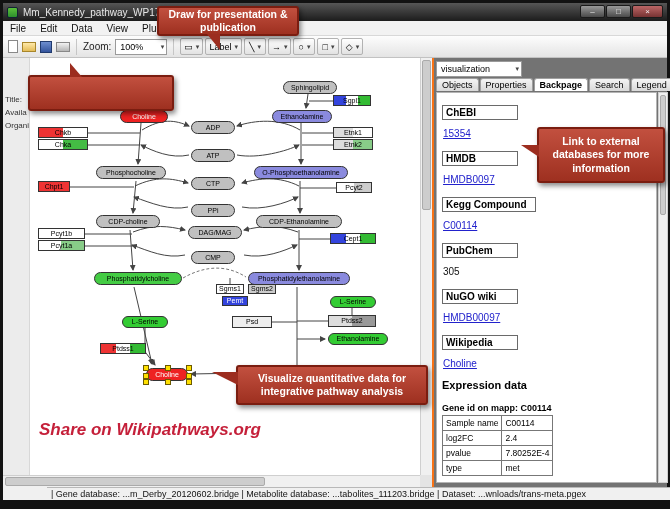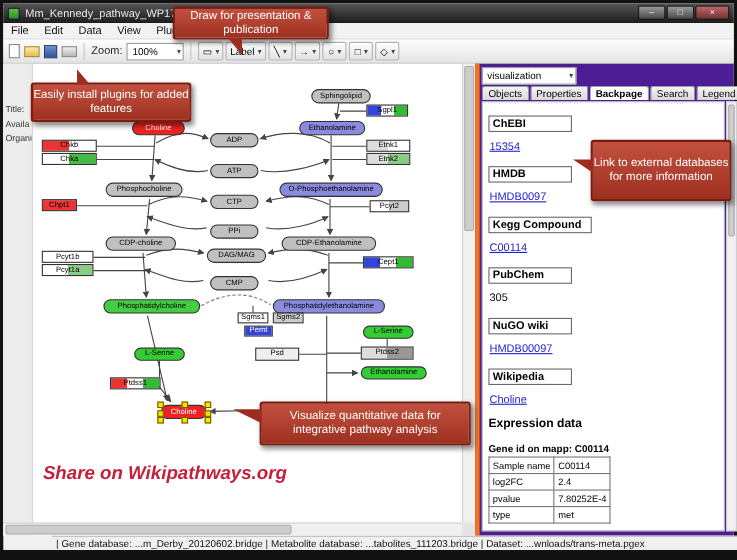--- a/index.html
+++ b/index.html
@@ -43,42 +43,42 @@
   .pnode.selected{overflow:visible;z-index:3;}
   .handle{position:absolute;width:6px;height:6px;background:#ffe000;border:1px solid #6b5a00;z-index:4;}
   .vscroll{position:absolute;right:0;top:0;width:12px;height:417px;background:#f0f0f0;border-left:1px solid #cfcfcf;z-index:5;}
   .vthumb{position:absolute;left:1px;top:2px;width:9px;height:150px;background:#cdcdcd;border:1px solid #aaa;border-radius:2px;}
   .hscroll{position:absolute;left:0;top:417px;width:417px;height:12px;background:#f0f0f0;border-top:1px solid #cfcfcf;z-index:5;}
   .hthumb{position:absolute;top:1px;left:2px;height:9px;width:260px;background:#cdcdcd;border:1px solid #aaa;border-radius:2px;}
   .scorner{position:absolute;right:0;top:417px;width:12px;height:12px;background:#e4e4e4;z-index:5;}
   .share{position:absolute;left:36px;top:362px;font-size:17px;font-weight:bold;font-style:italic;color:#c5203a;z-index:6;text-shadow:0 0 2px #fff;}
 
   
-  .panel{position:absolute;left:429px;top:55px;width:235px;height:429px;background:#4c1d95;border-left:4px solid #f97316;}
+  .panel{position:absolute;left:429px;top:55px;width:235px;height:429px;background:#737373;border-left:2px solid #f97316;}
   .viz-combo{position:absolute;left:2px;top:3px;width:86px;}
   #tabs{position:absolute;left:2px;top:20px;display:flex;}
   .tab{font-size:9px;padding:1px 5px;border:1px solid #a0a0a0;border-bottom:none;background:linear-gradient(#f4f4f4,#d9d9d9);border-radius:3px 3px 0 0;margin-right:1px;cursor:pointer;}
   .tab.active{background:#fff;font-weight:bold;}
   .bp-content{position:absolute;left:2px;top:34px;width:221px;height:391px;background:#fff;border:1px solid #b4b4b4;overflow:hidden;}
   .bp-header{position:absolute;left:5px;min-width:76px;width:max-content;height:15px;border:1px solid #6a6a6a;background:#fff;font-size:10px;font-weight:bold;line-height:14px;padding:0 8px 0 3px;}
   .bp-value{position:absolute;left:6px;font-size:10px;color:#111;text-align:center;}
   .bp-value.link{color:#2222cc;text-decoration:underline;cursor:pointer;}
   .exp-title{position:absolute;left:5px;top:286px;font-size:11px;font-weight:bold;}
   .gene-line{position:absolute;left:5px;top:310px;font-size:9px;font-weight:bold;}
   #exp-table{position:absolute;left:5px;top:322px;border-collapse:collapse;font-size:8.5px;}
   #exp-table td{border:1px solid #777;height:15px;text-align:left;padding:0 3px;min-width:48px;}
   #exp-table td:first-child{min-width:58px;}
   .panel-scroll{position:absolute;left:224px;top:34px;width:10px;height:391px;background:#f0f0f0;border:1px solid #cfcfcf;}
   .panel-thumb{position:absolute;left:1px;top:2px;width:6px;height:120px;background:#cdcdcd;border:1px solid #aaa;border-radius:2px;}
 
   
   .statusbar{position:absolute;left:0;top:484px;width:624px;height:13px;background:#f0f0f0;border-top:1px solid #b8b8b8;font-size:9px;line-height:12px;padding-left:4px;white-space:nowrap;overflow:hidden;color:#111;margin-left:44px;}
 
   
-  .callout{position:absolute;z-index:50;background:linear-gradient(180deg,#c2503f,#9e3020);border:2px solid #7a1d10;border-radius:3px;box-shadow:2px 3px 5px rgba(0,0,0,.45);color:#fff;font-size:10.5px;font-weight:normal;display:flex;align-items:center;justify-content:center;text-align:center;padding:2px 0;line-height:1.25;}
+  .callout{position:absolute;z-index:50;background:linear-gradient(180deg,#c2503f,#9e3020);border:2px solid #7a1d10;border-radius:3px;box-shadow:2px 3px 5px rgba(0,0,0,.45);color:#fff;font-size:10.5px;font-weight:bold;display:flex;align-items:center;justify-content:center;text-align:center;padding:2px 0;line-height:1.25;}
   .co-draw{left:154px;top:3px;width:142px;height:30px;}
   .co-plugins{left:25px;top:72px;width:146px;height:36px;}
   .co-link{left:534px;top:124px;width:128px;height:56px;}
   .co-viz{left:233px;top:362px;width:192px;height:40px;}
   .pt{position:absolute;width:0;height:0;}
   .pt-draw{top:100%;left:48px;border-top:16px solid #9c2d1f;border-left:13px solid transparent;}
   .pt-plugins{bottom:100%;left:40px;border-bottom:14px solid #9c2d1f;border-right:12px solid transparent;}
   .pt-link{right:100%;top:16px;border-right:18px solid #9c2d1f;border-bottom:12px solid transparent;}
   .pt-viz{right:100%;top:5px;border-right:26px solid #9c2d1f;border-bottom:13px solid transparent;}
 </style>
@@ -302,21 +302,20 @@
       </div>
     </div>
 
     <div class="statusbar">| Gene database: ...m_Derby_20120602.bridge | Metabolite database: ...tabolites_111203.bridge | Dataset: ...wnloads/trans-meta.pgex</div>
 
     <div class="callout co-draw">
       <span>Draw for presentation &amp; publication</span>
       <div class="pt pt-draw"></div>
     </div>
     <div class="callout co-plugins">
-      <span>Easily install plugins for added features</span>
       <div class="pt pt-plugins"></div>
     </div>
     <div class="callout co-link">
       <span>Link to external databases for more information</span>
       <div class="pt pt-link"></div>
     </div>
     <div class="callout co-viz">
       <span>Visualize quantitative data for integrative pathway analysis</span>
       <div class="pt pt-viz"></div>
     </div>

